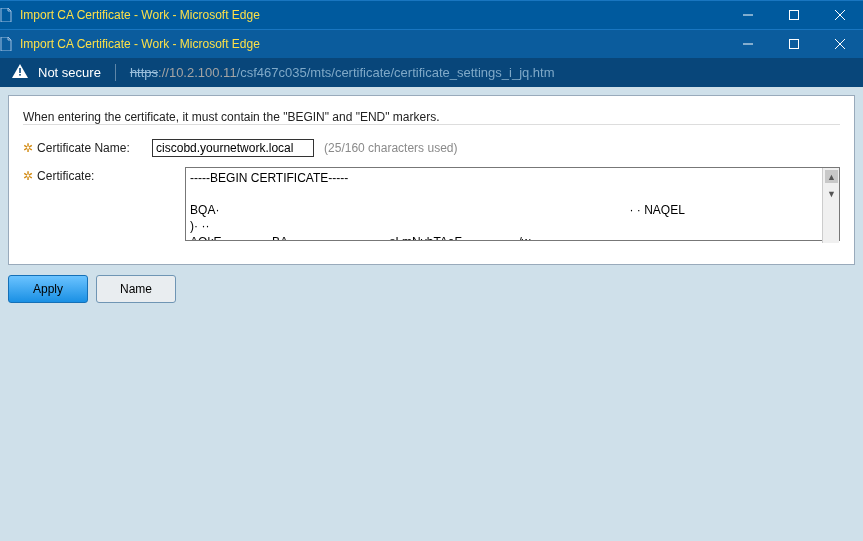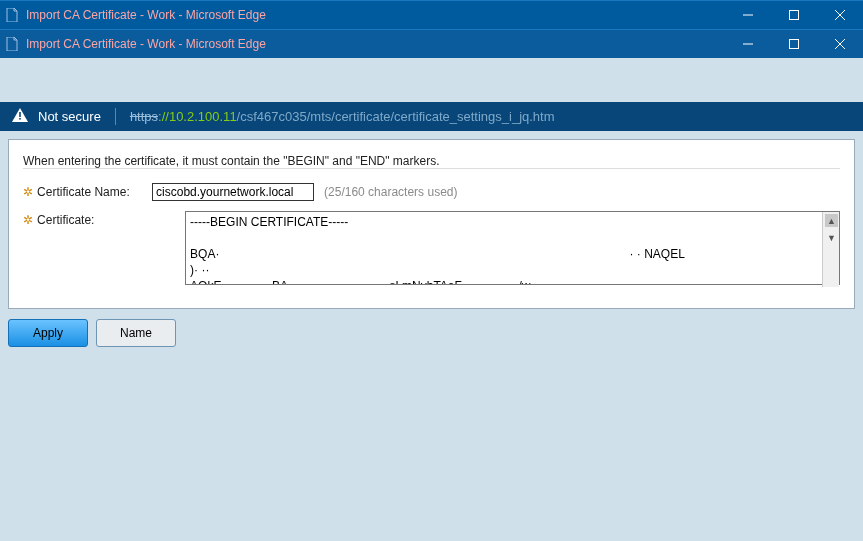--- a/index.html
+++ b/index.html
@@ -1,31 +1,31 @@
 <!DOCTYPE html>
 <html><head>
   <meta charset="utf-8">
   <style>
     * { margin:0; padding:0; box-sizing:border-box; font-family:"Segoe UI", Tahoma, sans-serif; }
     body { width:863px; height:541px; background:#cfe0ea; overflow:hidden; }
-    .titlebar { height:29px; background:#005a9e; display:flex; align-items:center; color:#fca5a5; font-size:12px; padding-left:6px; border-top:1px solid #1976c0; }
+    .titlebar { height:29px; background:#005a9e; display:flex; align-items:center; color:#fde047; font-size:12px; padding-left:0; border-top:1px solid #1976c0; }
     .titlebar.second { background:#0b5c9d; }
     .doc-icon { width:12px; height:14px; margin-right:8px; position:relative; }
     .doc-icon svg { display:block; }
     .titlebar-text { flex:1; white-space:nowrap; }
     .win-controls { display:flex; height:100%; }
     .win-btn { width:46px; display:flex; align-items:center; justify-content:center; color:#fff; }
     .win-btn svg { display:block; }
-    .addrbar { height:29px; background:#08467a; display:flex; align-items:center; padding-left:12px; color:#b8d4e8; font-size:13px;margin-top:44px; }
+    .addrbar { height:29px; background:#08467a; display:flex; align-items:center; padding-left:12px; color:#b8d4e8; font-size:13px; }
     .warn-icon { margin-right:10px; }
     .notsecure { color:#fff; margin-right:14px; }
     .vline { width:1px; height:17px; background:rgba(255,255,255,0.35); margin-right:14px; }
     .url { display:flex; align-items:baseline; white-space:nowrap; }
     .url .scheme { text-decoration:line-through; color:#9abedb; }
-    .url .host   { color:#84cc16; }
+    .url .host   { color:#a3a3a3; }
     .url .path   { color:#7fa9c8; }
     .panel { margin:8px 8px 0 8px; background:#fff; border:1px solid #9ab; padding:14px 14px 10px 14px; font-size:12px; color:#222; }
     .hint { }
     .hr { height:1px; background:#ddd; margin-bottom:14px; }
     .row { display:flex; align-items:flex-start; margin-bottom:10px; }
     .ast { color:#d38b13; font-size:12px; margin-right:4px; line-height:18px; }
     .lbl { width:115px; line-height:18px; }
     .cert-name-input { width:162px; height:18px; border:1px solid #333; font-size:12px; padding:0 3px; }
     .counter { color:#8a8a8a; margin-left:10px; line-height:18px; }
     .textarea-wrap { position:relative; flex:1;padding-left:33px; }

